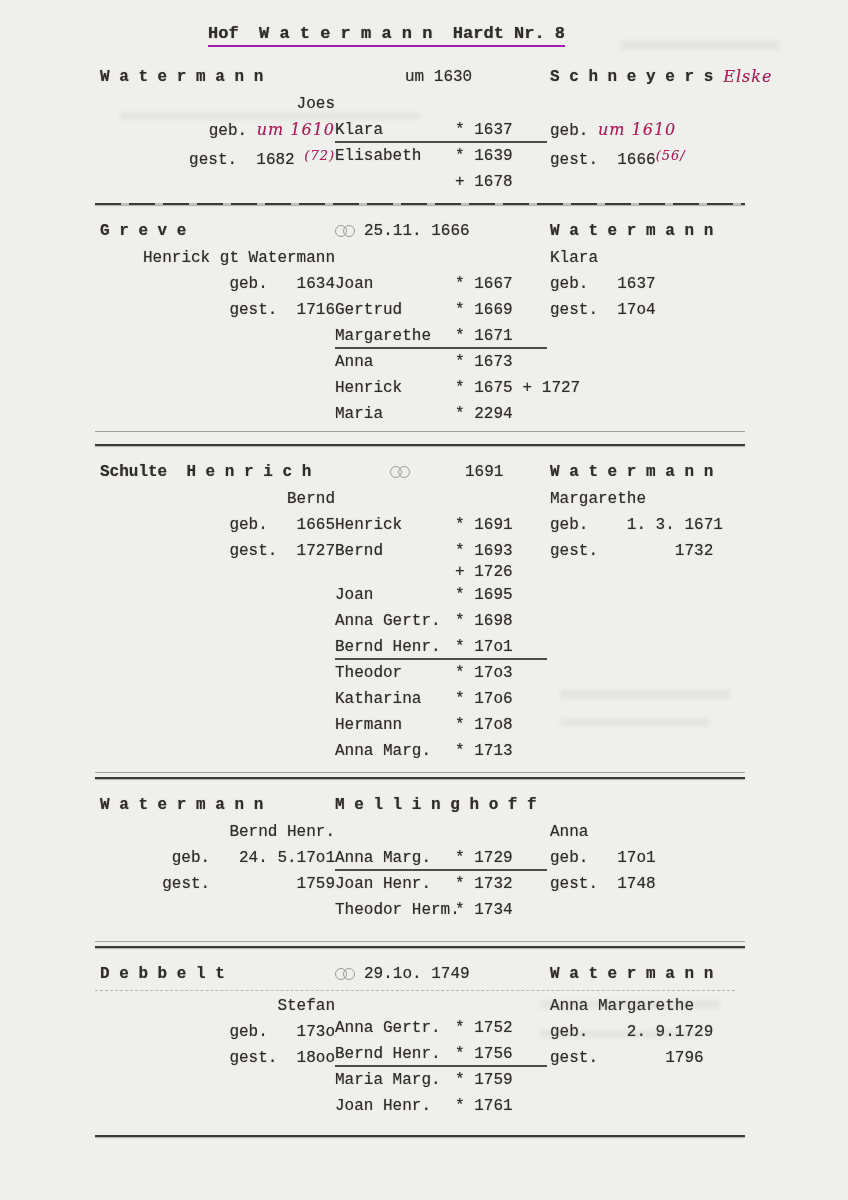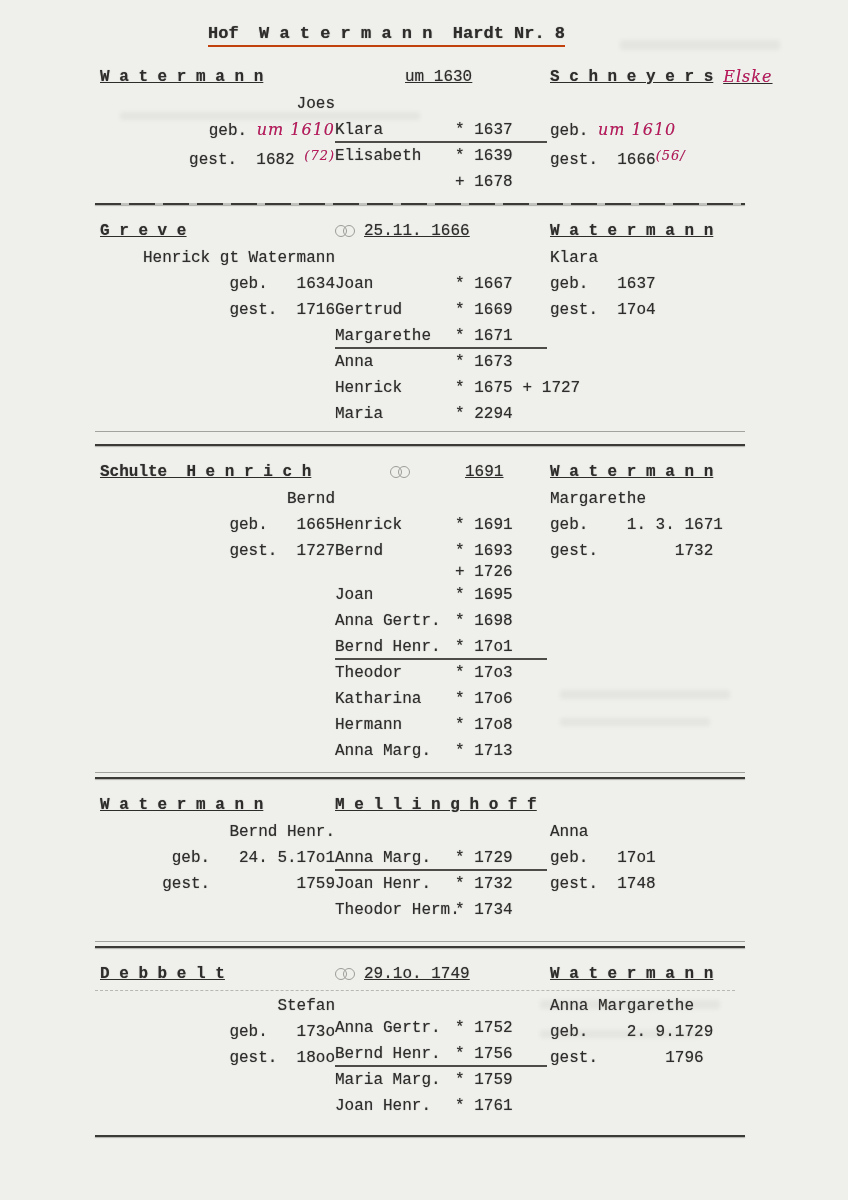--- a/index.html
+++ b/index.html
@@ -28,27 +28,27 @@
     font-size:16px;
     letter-spacing:1px;
     color:#be185d;
     text-shadow:0 0 .5px rgba(50,50,48,.5);
   }
   .hand.sup{font-size:13px;vertical-align:4px;}
   .title-wrap{margin-left:108px;margin-bottom:16px;}
   .doc-title{
     display:inline-block;
     font-size:17px;font-weight:bold;
-    border-bottom:2px solid #c2410c;
+    border-bottom:2px solid #a21caf;
     padding-bottom:2px;
     text-shadow:0 0 1px rgba(46,45,43,.7);
     white-space:pre;
   }
   .section{display:block;}
-  .hdr{display:flex;align-items:center;height:28px;line-height:28px;font-size:16px;text-decoration:underline;}
+  .hdr{display:flex;align-items:center;height:28px;line-height:28px;font-size:16px;}
   .hdr .l-name{width:235px;flex:none;font-weight:bold;}
   .hdr .mid{width:215px;flex:none;display:flex;align-items:center;gap:8px;}
   .hdr .r-name{flex:none;font-weight:bold;}
   .marr-icon{display:inline-block;width:21px;height:12px;position:relative;opacity:.5;flex:none;}
   .marr-icon::before,.marr-icon::after{
     content:"";position:absolute;top:0;width:10px;height:10px;
     border:1.6px solid #4a4945;border-radius:50%;
   }
   .marr-icon::before{left:0;}
   .marr-icon::after{left:8px;}

